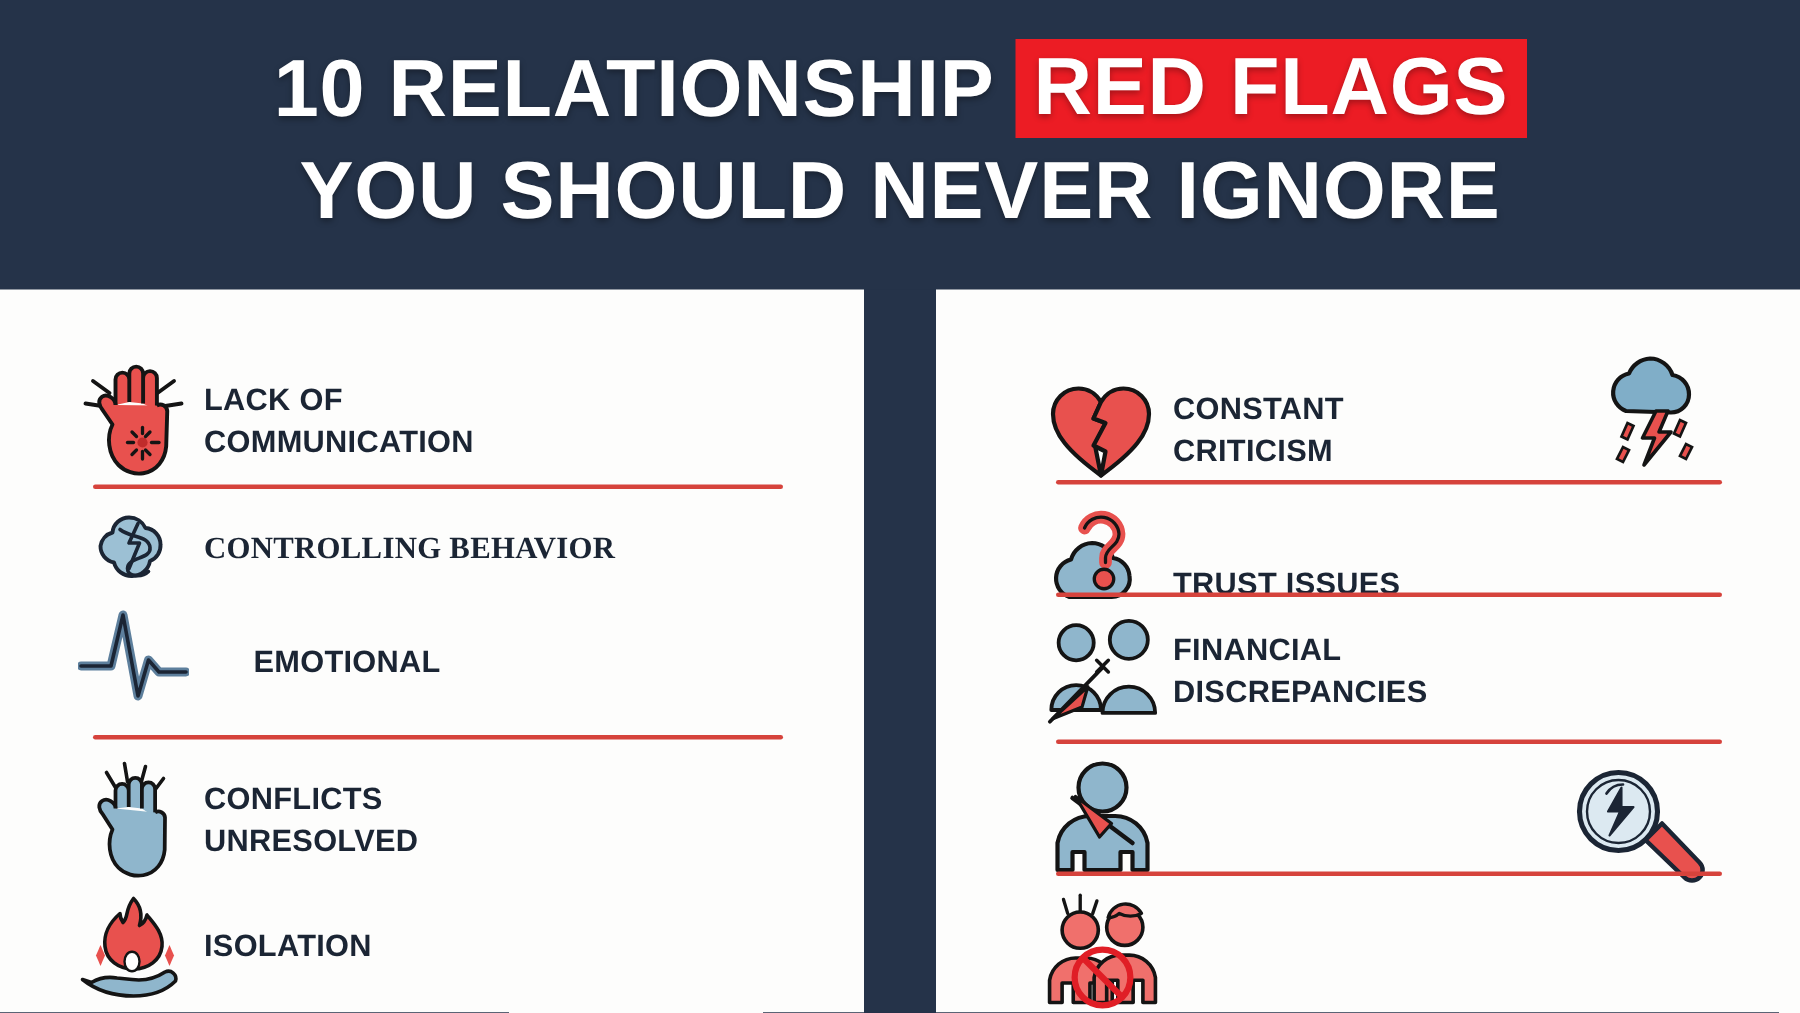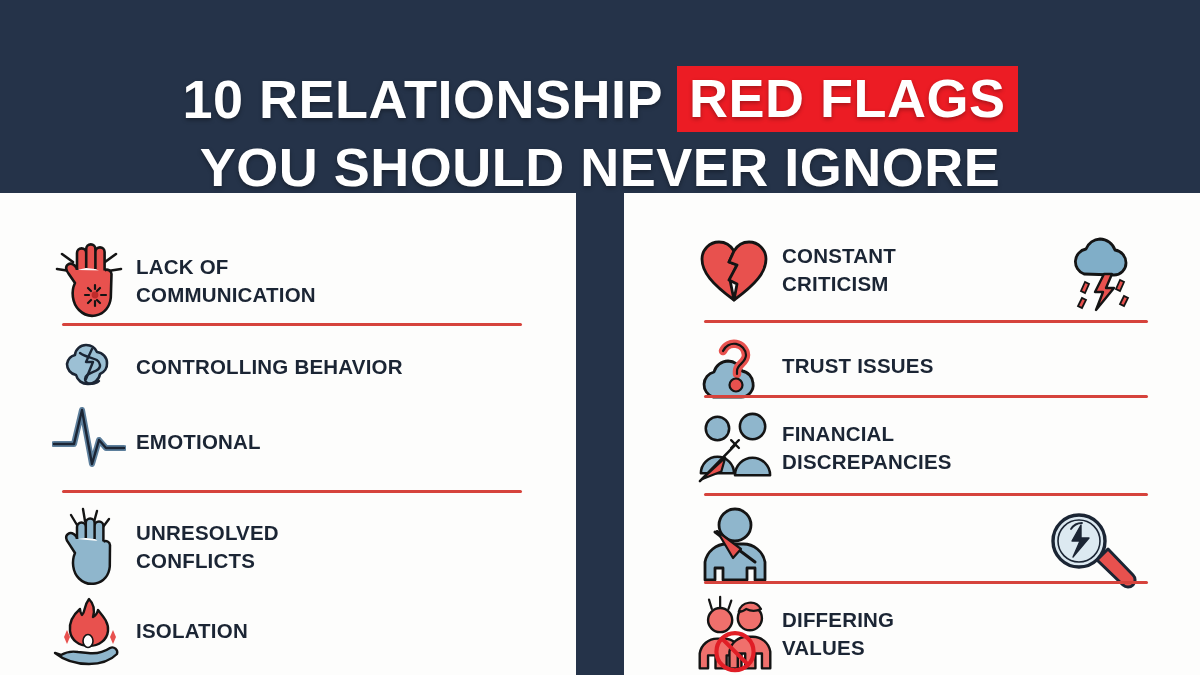--- a/index.html
+++ b/index.html
@@ -40,21 +40,21 @@
   }
 
   .title-line {
     display: flex;
     align-items: center;
     justify-content: center;
     white-space: nowrap;
     line-height: 1.0;
   }
 
-  .title-line-1 { margin-bottom: 8px; margin-top: 40px; }
+  .title-line-1 { margin-bottom: 8px; }
 
   .title-text {
     font-size: 54px;
     font-weight: bold;
     color: #ffffff;
     letter-spacing: 0.5px;
     text-shadow: 0 2px 4px rgba(0,0,0,0.35);
   }
 
   .title-highlight {
@@ -181,36 +181,36 @@
           </svg>
         </div>
         <div class="row-label">
           <div>LACK OF</div>
           <div>COMMUNICATION</div>
         </div>
       </div>
 
       <div class="rule" style="left:62px; top:130px; width:460px;"></div>
 
-      <div class="row" style="left:50px; top:140px; width:500px; height:68px;">
+      <div class="row" style="left:50px; top:140px; width:500px; height:68px;font-family:Liberation Serif, serif;">
         <div class="row-icon">
           <svg width="68" height="64" viewBox="0 0 68 64">
             <path d="M20 20 a11 11 0 0 1 11-10 a12 12 0 0 1 11 7 a11 11 0 0 1 10 11
                      a11 11 0 0 1-7 11 a12 12 0 0 1-12 10 a12 12 0 0 1-12-9
                      a11 11 0 0 1-9-11 a11 11 0 0 1 8-9 z" fill="#9cc0d4" stroke="#1b2534" stroke-width="2.6" stroke-linejoin="round"></path>
             <path d="M25 18 C33 24 44 22 45 30 C46 38 30 36 30 44 C30 50 40 50 44 46" fill="none" stroke="#1b2534" stroke-width="2.4" stroke-linecap="round"></path>
             <path d="M37 14 L31 27 L38 27 L31 44" fill="none" stroke="#1b2534" stroke-width="2.4" stroke-linejoin="round" stroke-linecap="round"></path>
           </svg>
         </div>
         <div class="row-label">
           <div>CONTROLLING BEHAVIOR</div>
         </div>
       </div>
 
-      <div class="row" style="left:50px; top:205px; width:500px; height:88px;">
+      <div class="row" style="left:50px; top:205px; width:500px; height:88px;gap:33px;">
         <div class="row-icon">
           <svg width="74" height="80" viewBox="0 0 74 80">
             <path d="M2 42 H22 L30 8 L40 62 L47 38 L54 46 H72" fill="none" stroke="#5d7f9c" stroke-width="6" stroke-linejoin="round" stroke-linecap="round"></path>
             <path d="M2 42 H22 L30 8 L40 62 L47 38 L54 46 H72" fill="none" stroke="#1b2534" stroke-width="2.4" stroke-linejoin="round" stroke-linecap="round"></path>
           </svg>
         </div>
         <div class="row-label">
           <div>EMOTIONAL</div>
         </div>
       </div>
@@ -228,22 +228,22 @@
             </g>
             <path d="M24 34 V22 a4.4 4.4 0 0 1 8.8 0 V33
                      M32.8 33 V18 a4.4 4.4 0 0 1 8.8 0 V34
                      M41.6 34 V21 a4.4 4.4 0 0 1 8.8 0 V40" fill="#8fb6cc" stroke="#141414" stroke-width="2.5" stroke-linejoin="round"></path>
             <path d="M24 34 c0-4-5.5-7.5-9-5 -3 2.2-2 6 0.5 8.8 L22 48
                      c-3.5 8-2.5 19 4 25.5 4.5 4.5 11 6 16.5 5 8.5-1.6 13.5-8.5 14.3-17
                      L57 40 a4.4 4.4 0 0 0-6.6 -3.4" fill="#8fb6cc" stroke="#141414" stroke-width="2.5" stroke-linejoin="round"></path>
           </svg>
         </div>
         <div class="row-label">
+          <div>CONFLICTS</div>
           <div>UNRESOLVED</div>
-          <div>CONFLICTS</div>
         </div>
       </div>
 
       <div class="row" style="left:50px; top:398px; width:500px; height:80px;">
         <div class="row-icon">
           <svg width="76" height="76" viewBox="0 0 76 76">
             <path d="M38 6 c-6 8 -3 12 -7 16 -2-3 -2-6 -2-6
                      c-7 6 -11 14 -10 22 1 9 9 15 19 15 10 0 18-6 19-15
                      1-9 -6-16 -10-21 -1 4 -3 6 -5 7 C44 17 43 11 38 6 z" fill="#e8514e" stroke="#141414" stroke-width="2.4" stroke-linejoin="round"></path>
             <ellipse cx="37" cy="48" rx="5" ry="6.5" fill="#ffffff" stroke="#141414" stroke-width="1.6"></ellipse>
@@ -262,21 +262,21 @@
       </div>
 
     </div>
   </div>
 
   <div class="divider-vertical"></div>
 
   <div class="panel panel-right">
     <div class="list">
 
-      <div class="row" style="left:72px; top:30px; width:420px; height:94px;">
+      <div class="row" style="left:72px; top:47px; width:420px; height:94px;">
         <div class="row-icon">
           <svg width="78" height="72" viewBox="0 0 78 72">
             <path d="M38 66 C16 50 6 38 6 25 A17 17 0 0 1 23 8 c7 0 12 4 15 9
                      L33 28 L41 31 L34 46 z" fill="#e8514e" stroke="#141414" stroke-width="2.8" stroke-linejoin="round"></path>
             <path d="M38 17 c3-5 8-9 15-9 A17 17 0 0 1 70 25
                      c0 13-10 25-32 41 L41 50 L33 46 L41 31 L33 28 z" fill="#e8514e" stroke="#141414" stroke-width="2.8" stroke-linejoin="round"></path>
           </svg>
         </div>
         <div class="row-label">
           <div>CONSTANT</div>
@@ -293,21 +293,21 @@
             <path d="M23 52 l-4 9 4 2 4-9 z"></path>
             <path d="M20 68 l-4 8 4 2 4-8 z"></path>
             <path d="M58 50 l-4 9 4 2 4-9 z"></path>
             <path d="M62 66 l-4 8 4 2 4-8 z"></path>
           </g>
         </svg>
       </div>
 
       <div class="rule" style="left:80px; top:127px; width:444px;"></div>
 
-      <div class="row" style="left:72px; top:135px; width:420px; height:76px;">
+      <div class="row" style="left:72px; top:135px; width:420px; height:76px;align-items:flex-end;">
         <div class="row-icon">
           <svg width="76" height="74" viewBox="0 0 76 74">
             <path d="M16 68 a13 13 0 0 1 1-25 a15 15 0 0 1 14-11 a15 15 0 0 1 14 10
                      a13 13 0 0 1 11 12 a12 12 0 0 1-12 14 z" fill="#8fb6cc" stroke="#141414" stroke-width="2.8" stroke-linejoin="round"></path>
             <path d="M26 22 a12 12 0 0 1 23 4 c0 8-9 9-9 16 v3" fill="none" stroke="#e8514e" stroke-width="8.5" stroke-linecap="round"></path>
             <path d="M26 22 a12 12 0 0 1 23 4 c0 8-9 9-9 16 v3" fill="none" stroke="#141414" stroke-width="2.2" stroke-linecap="round"></path>
             <circle cx="39" cy="56" r="6.5" fill="#e8514e" stroke="#141414" stroke-width="2.2"></circle>
           </svg>
         </div>
         <div class="row-label">
@@ -378,22 +378,18 @@
             <path d="M4 78 V62 a19 19 0 0 1 19-16 h7 a19 19 0 0 1 19 16 V78
                      h-9 V64 h-7 v14 H21 V64 h-8 v14 z" fill="#f0706c" stroke="#141414" stroke-width="2.6" stroke-linejoin="round"></path>
             <circle cx="58" cy="24" r="13" fill="#f0706c" stroke="#141414" stroke-width="2.6"></circle>
             <path d="M46 17 a13 13 0 0 1 24-3 c-6 3 -12 2 -16 0 -2 2 -5 3 -8 3 z" fill="#f0706c" stroke="#141414" stroke-width="2.4" stroke-linejoin="round"></path>
             <path d="M36 78 V60 a19 19 0 0 1 19-16 h6 a19 19 0 0 1 19 16 V78
                      h-9 V62 h-7 v16 H53 V62 h-8 v16 z" fill="#f0706c" stroke="#141414" stroke-width="2.6" stroke-linejoin="round"></path>
             <circle cx="42" cy="60" r="20" fill="none" stroke="#e01e26" stroke-width="4.5"></circle>
             <line x1="28" y1="46" x2="56" y2="74" stroke="#e01e26" stroke-width="4.5" stroke-linecap="round"></line>
           </svg>
         </div>
-        <div class="row-label">
-          <div>DIFFERING</div>
-          <div>VALUES</div>
-        </div>
       </div>
 
     </div>
   </div>
 
 </div>
 
 </body></html>

